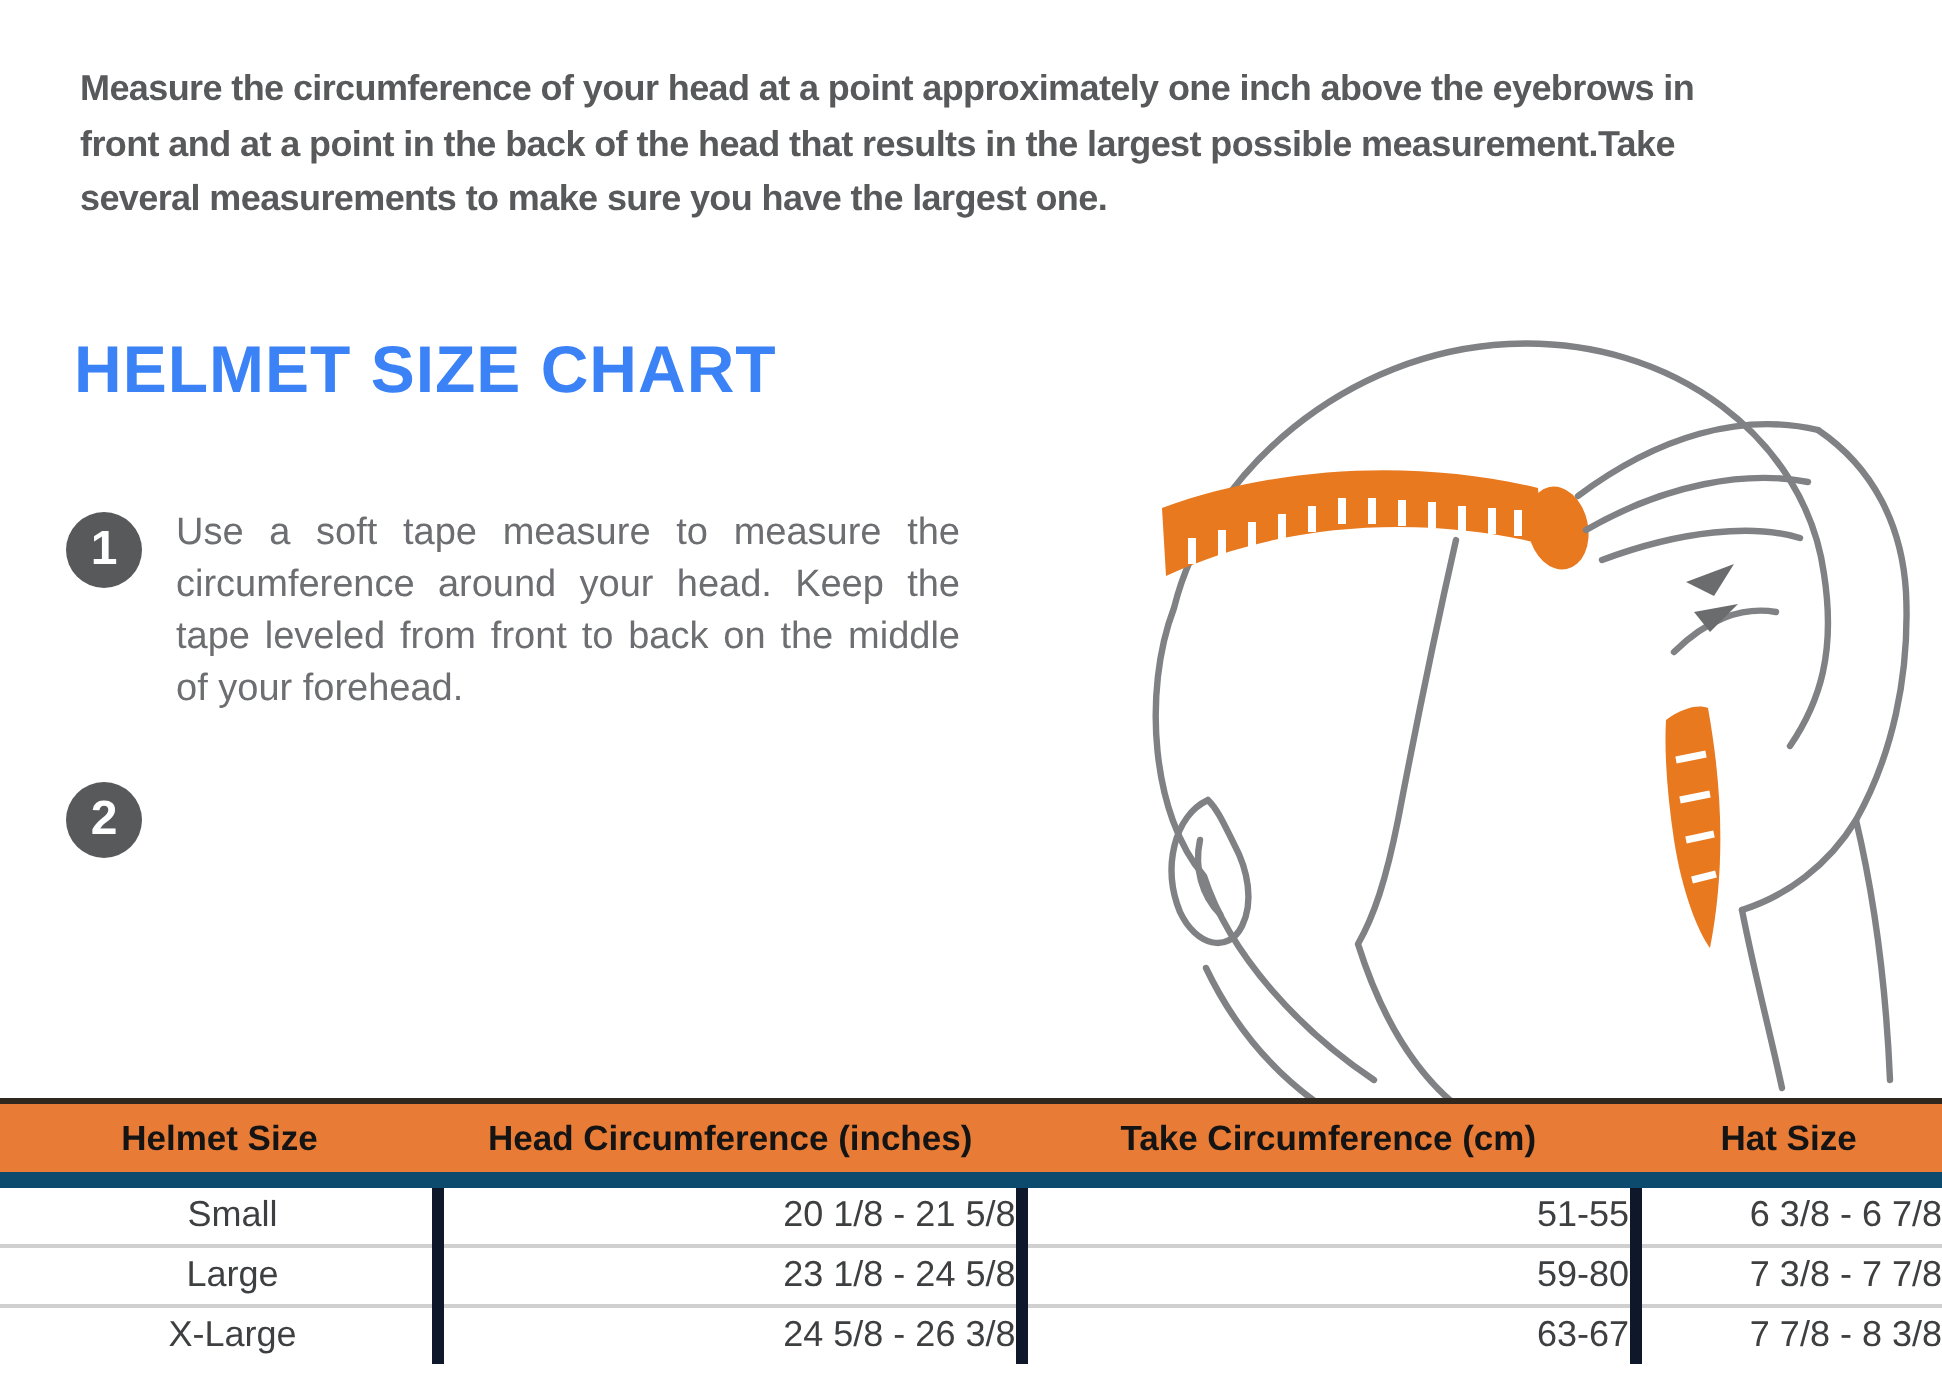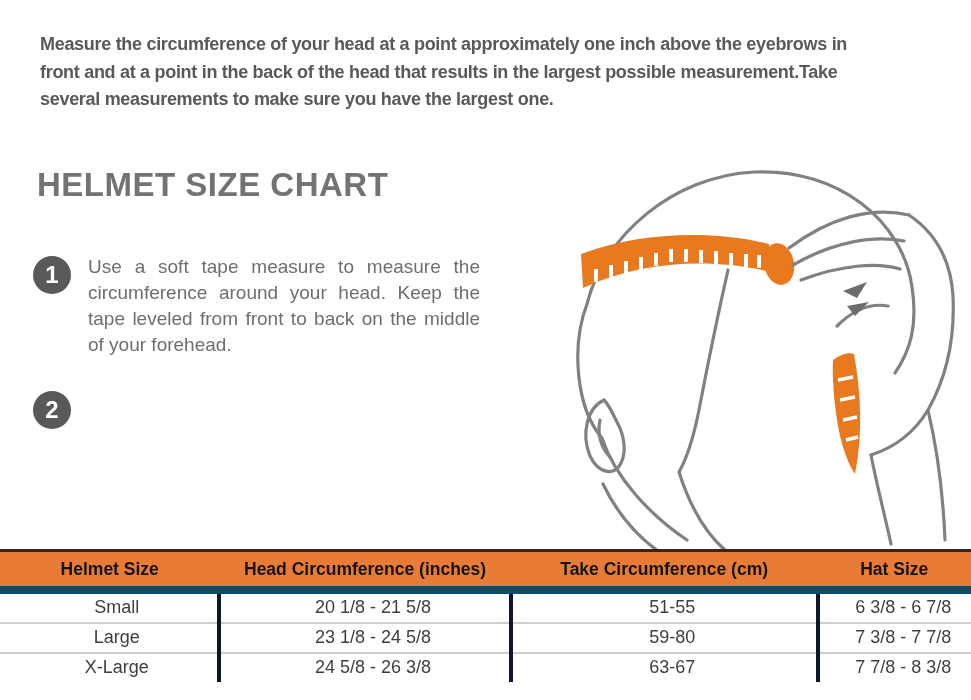--- a/index.html
+++ b/index.html
@@ -19,21 +19,21 @@
     font-weight: bold;
     color: #58595b;
     letter-spacing: -0.3px;
   }
   .page-title {
     position: absolute;
     left: 37px; top: 166px;
     font-size: 33px;
     font-weight: 800;
     letter-spacing: 0.5px;
-    color: #737373;
+    color: #3b82f6;
   }
   .steps {
     position: absolute;
     left: 33px; top: 254px;
     width: 460px;
   }
   .step {
     display: flex;
     align-items: flex-start;
     margin-bottom: 31px;
@@ -89,21 +89,21 @@
     border-bottom: 8px solid #0c4a6e;
   }
   table.size-table td {
     font-size: 18px;
     color: #3e3f41;
     text-align: center;
     padding: 3px 0 4px 16px;
     background: #ffffff;
   }
   table.size-table tbody tr + tr td { border-top: 2px solid #d0d0d0; }
-  table.size-table tbody td + td { border-left: 4px solid #0f172a; }
+  table.size-table tbody td + td { border-left: 6px solid #0f172a; text-align: right; }
 </style>
 </head>
 <body>
 
 <p class="intro">Measure the circumference of your head at a point approximately one inch above the eyebrows in front and at a point in the back of the head that results in the largest possible measurement.Take several measurements to make sure you have the largest one.</p>
 
 <h1 class="page-title">HELMET SIZE CHART</h1>
 
 <div class="steps">
   <div class="step">

